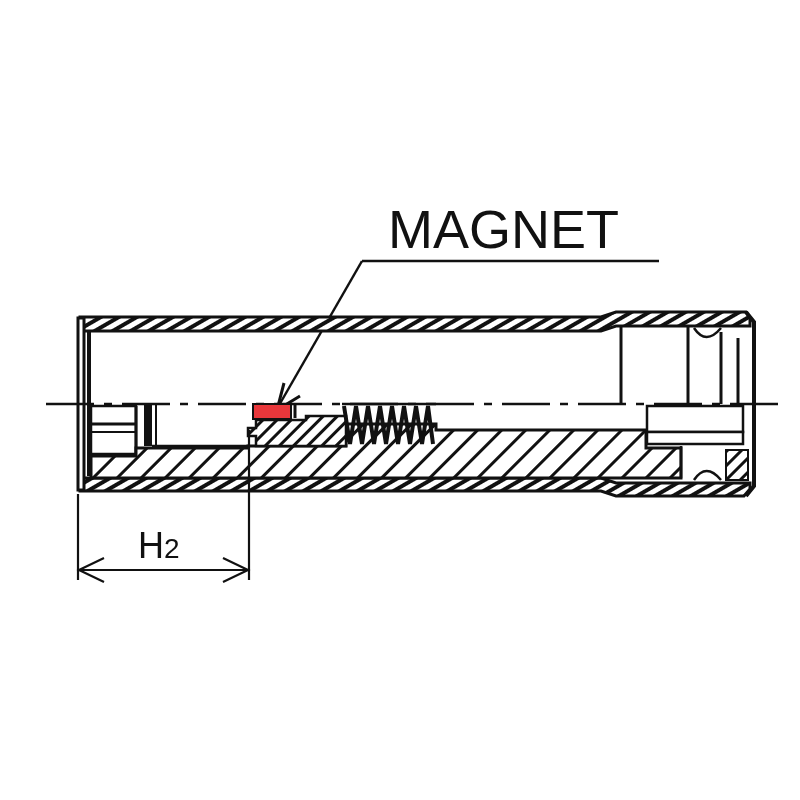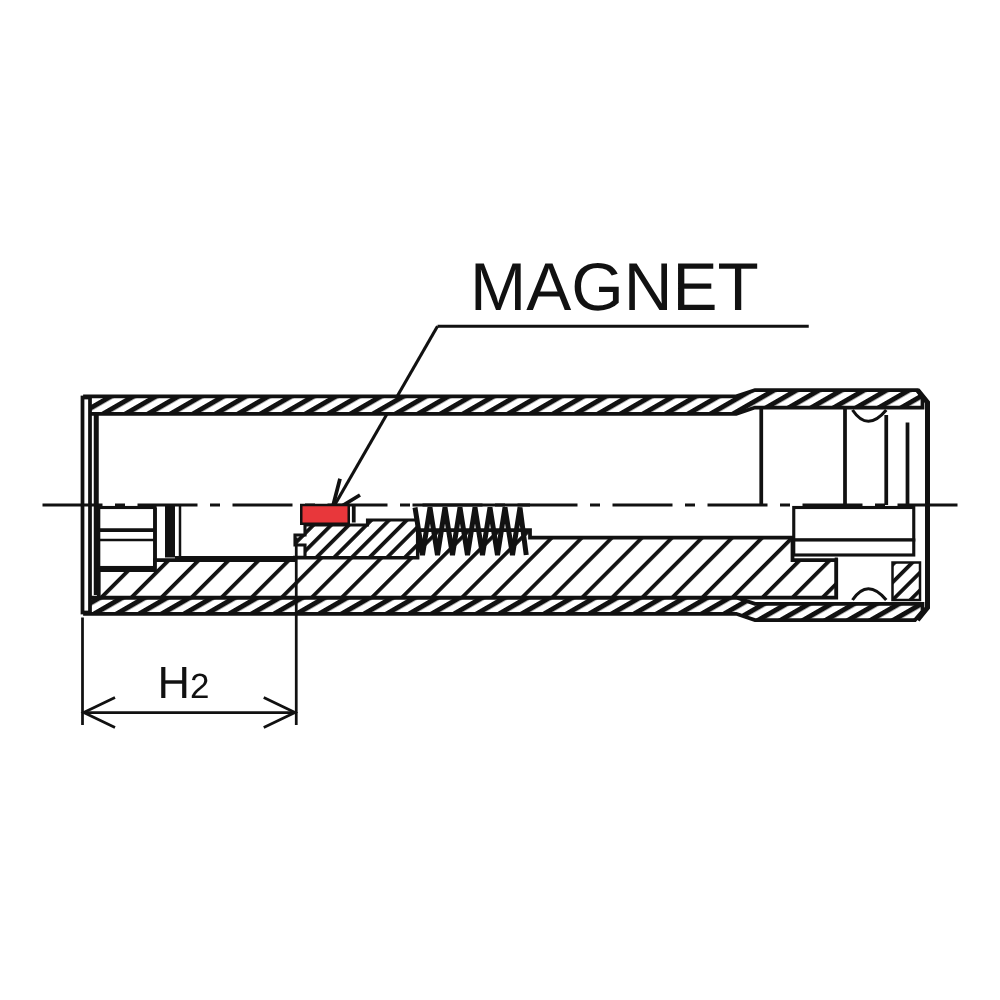--- a/index.html
+++ b/index.html
@@ -1,17 +1,17 @@
 <!DOCTYPE html>
 <html><head>
   <meta charset="utf-8">
   <style>
     html, body { margin: 0; padding: 0; background: #ffffff; }
     body { width: 800px; height: 800px; position: relative; overflow: hidden; }
-    .canvas { position: absolute; left: 4px; top: 0; width: 700px; height: 800px; text-align: center; }
+    .canvas { position: absolute; left: 16px; top: 0; width: 700px; height: 800px; text-align: center; }
     svg { display: block; }
     .label-text { font-family: "Liberation Sans", sans-serif; fill: #111111; }
   </style>
 </head>
 <body>
 
 <div class="canvas">
   <svg width="800" height="800" viewBox="0 0 800 800" xmlns="http://www.w3.org/2000/svg">
     <defs>
 

